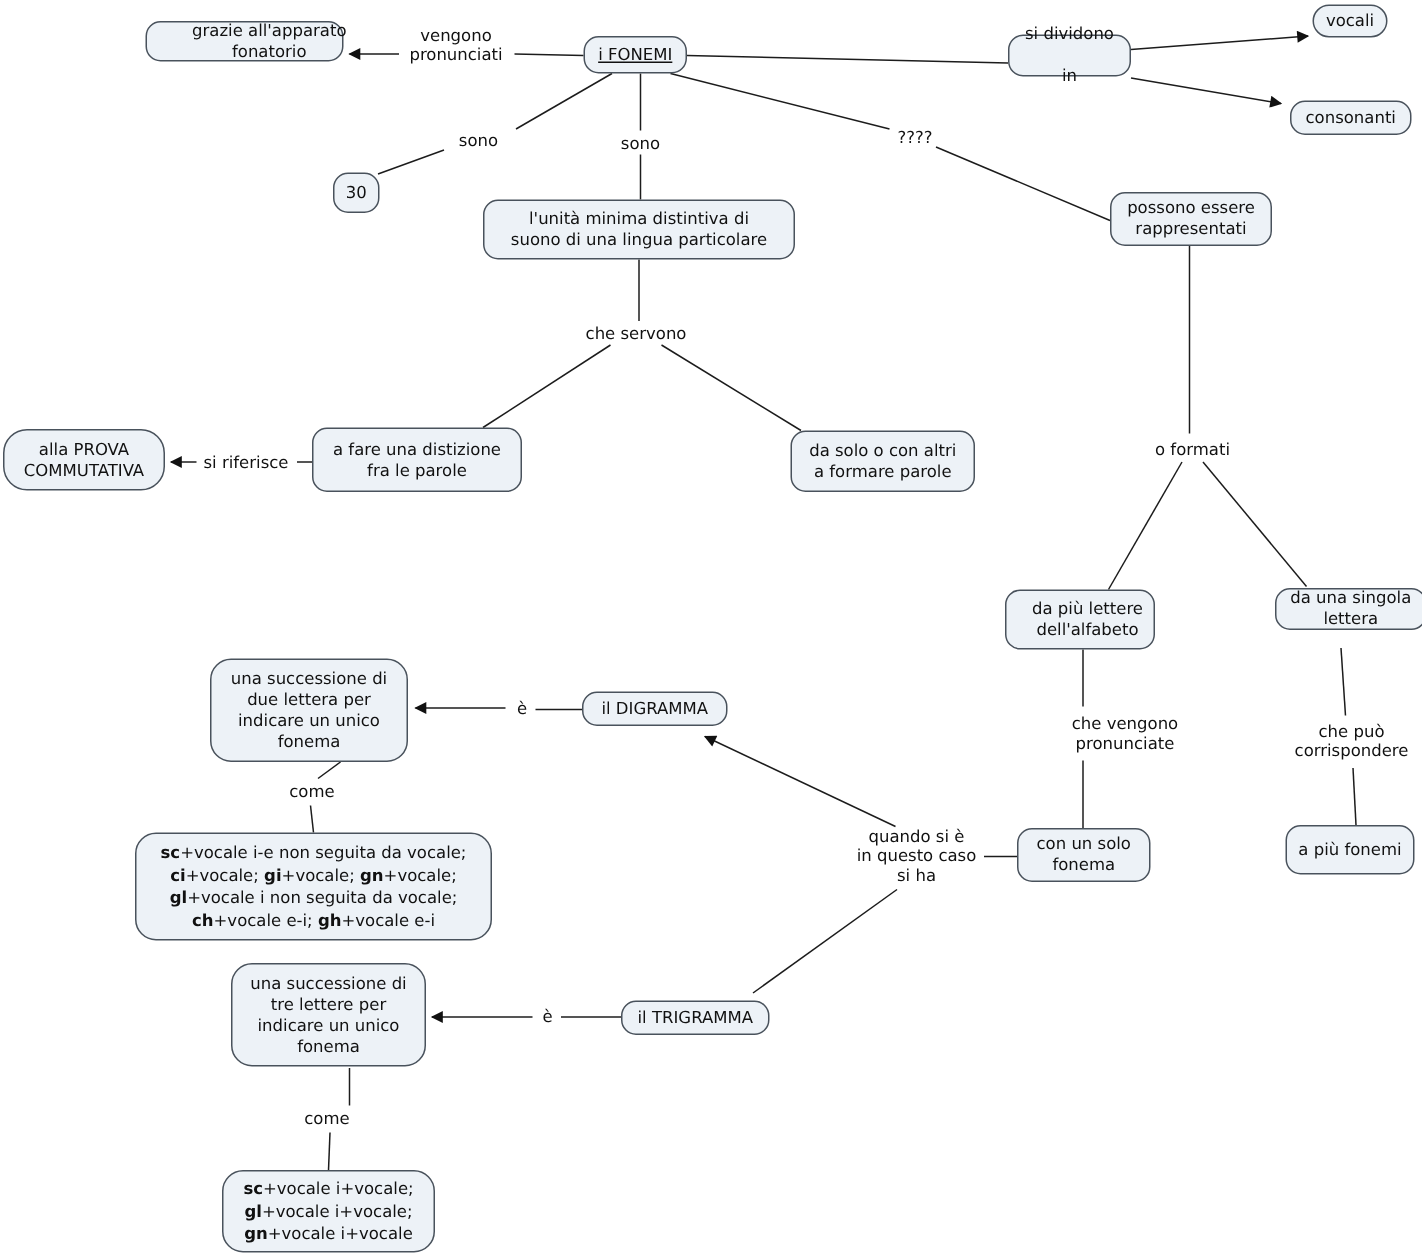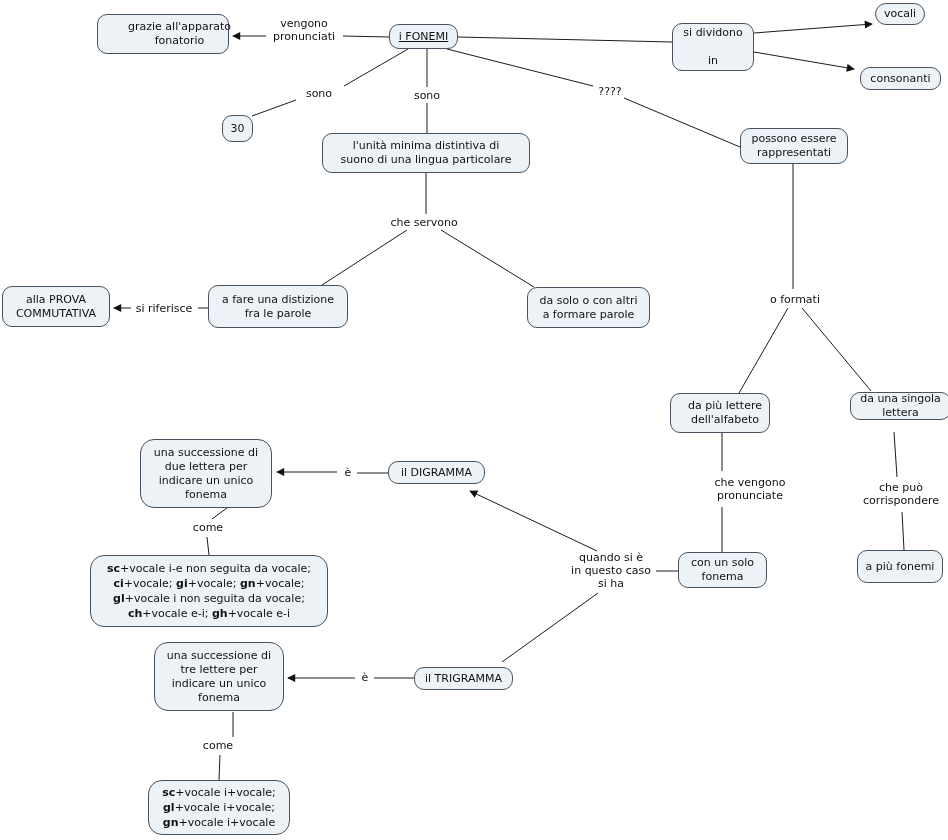--- a/index.html
+++ b/index.html
@@ -81,30 +81,30 @@
       <line x1="207" y1="537" x2="209" y2="555"></line>
 
       <line x1="355" y1="678" x2="288" y2="678" marker-end="url(#arrow)"></line>
       <line x1="374" y1="678" x2="414" y2="678"></line>
 
       <line x1="233" y1="712" x2="233" y2="737"></line>
       <line x1="220" y1="755" x2="219" y2="780"></line>
     </g>
   </svg>
 
-  <div class="node" style="left:97px;top:14px;width:132px;height:40px;padding-left:37px;">
+  <div class="node" style="left:97px;top:14px;width:132px;height:27px;padding-left:37px;">
     <span class="ln">grazie all'apparato</span>
     <span class="ln">fonatorio</span>
   </div>
 
   <div class="node" style="left:389px;top:24px;width:69px;height:25px;text-decoration:underline;">
     <span class="ln">i FONEMI</span>
   </div>
 
-  <div class="node" style="left:672px;top:23px;width:82px;height:48px;gap:14px;">
+  <div class="node" style="left:672px;top:23px;width:82px;height:28px;gap:14px;">
     <span class="ln">si dividono</span>
     <span class="ln">in</span>
   </div>
 
   <div class="node" style="left:875px;top:3px;width:50px;height:22px;border-radius:11px;">
     <span class="ln">vocali</span>
   </div>
 
   <div class="node" style="left:860px;top:67px;width:81px;height:23px;">
     <span class="ln">consonanti</span>
@@ -112,21 +112,21 @@
 
   <div class="node" style="left:222px;top:115px;width:31px;height:27px;">
     <span class="ln">30</span>
   </div>
 
   <div class="node" style="left:322px;top:133px;width:208px;height:40px;">
     <span class="ln">l'unità minima distintiva di</span>
     <span class="ln">suono di una lingua particolare</span>
   </div>
 
-  <div class="node" style="left:2px;top:286px;width:108px;height:41px;">
+  <div class="node" style="left:2px;top:286px;width:108px;height:41px;border-radius:16px;">
     <span class="ln">alla PROVA</span>
     <span class="ln">COMMUTATIVA</span>
   </div>
 
   <div class="node" style="left:527px;top:287px;width:123px;height:41px;">
     <span class="ln">da solo o con altri</span>
     <span class="ln">a formare parole</span>
   </div>
 
   <div class="node" style="left:208px;top:285px;width:140px;height:43px;">

